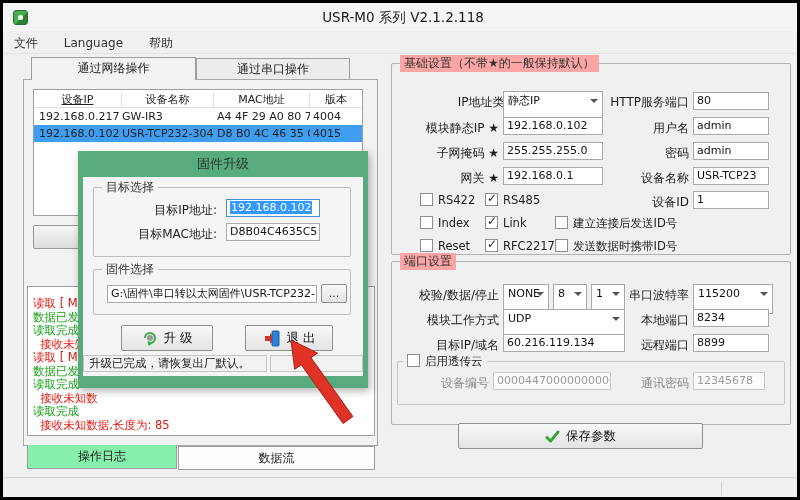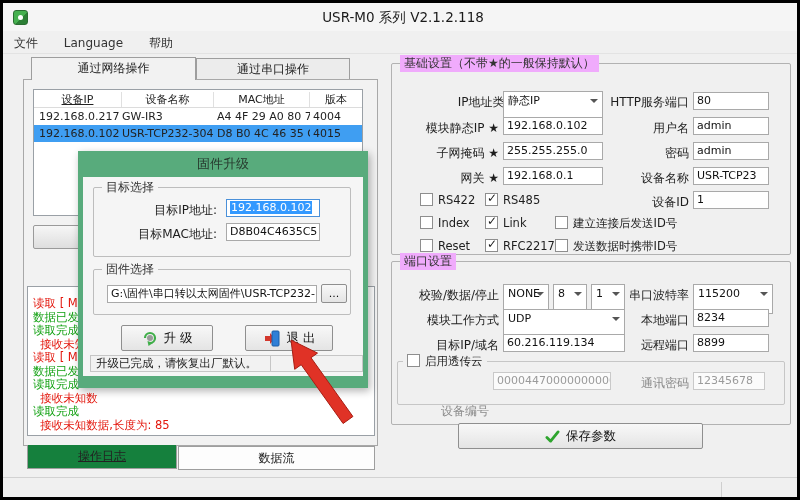--- a/index.html
+++ b/index.html
@@ -31,28 +31,28 @@
   .hidden-btn { position:absolute; left:30px; top:222px; width:130px; height:24px; border:1px solid #9a9a9a;
                 background:linear-gradient(#f6f6f6,#dedede); border-radius:2px; z-index:2; }
 
   .log-box { position:absolute; left:24px; top:283px; width:348px; height:150px; background:#fff; border:1px solid #9aa0a6;
              z-index:2; overflow:hidden; padding:10px 4px 0 5px; }
   .logline { font-size:11.5px; line-height:13.5px; white-space:pre; }
   .logline.green { color:#12a112; }
   .logline.red { color:#e3170d; }
 
   .btab { position:absolute; top:443px; height:24px; border:1px solid #9e9e9e; background:#fdfdfd; text-align:center; line-height:22px; font-size:12px; z-index:2; }
-  .btab.active { background:#15803d; border-top:none;text-decoration:underline; }
+  .btab.active { background:#86efac; border-top:none; }
 
   .statusbar { position:absolute; left:0; top:474px; width:800px; height:26px; background:#f0f0f0; border-top:1px solid #d2d2d2; }
   .statusbar .sep { position:absolute; left:718px; top:4px; width:1px; height:18px; background:#cfcfcf; }
 
   
   .groupbox { position:absolute; border:1px solid #b2b2b2; border-radius:2px; }
-  .legend { position:absolute; top:-9px; left:8px; background:#f0abfc; padding:0 4px; font-size:12px; color:#333; white-space:nowrap; }
+  .legend { position:absolute; top:-9px; left:8px; background:#fca5a5; padding:0 4px; font-size:12px; color:#333; white-space:nowrap; }
   .lbl { position:absolute; font-size:12px; color:#1d1d1d; white-space:nowrap; }
   .rt { text-align:right; }
   .field { position:absolute; background:#fff; border:1px solid #a9a9a9; font-size:11px; line-height:14px; padding:1px 3px;
            white-space:nowrap; overflow:hidden; color:#111; }
   .field.disabled { color:#9a9a9a; background:#fbfbfb; border-color:#c9c9c9; }
   .select { position:absolute; background:#fff; border:1px solid #a9a9a9; font-size:11px; line-height:16px; padding:1px 14px 11px 4px;
             white-space:nowrap; overflow:hidden; color:#111; }
   .select::after { content:""; position:absolute; right:4px; top:7px; border:4px solid transparent; border-top-color:#555; }
   .cbwrap { position:absolute; font-size:11.5px; color:#1d1d1d; white-space:nowrap; }
   .cb { display:inline-block; width:13px; height:13px; border:1px solid #8e8e8e; background:#fff; vertical-align:-2px; margin-right:5px; position:relative; }
@@ -180,21 +180,21 @@
   <div class="lbl rt" style="left:560px; top:309px; width:126px;">本地端口</div>
   <div class="field" style="left:690px; top:306px; width:76px;">8234</div>
 
   <div class="lbl rt" style="left:388px; top:334px; width:108px;">目标IP/域名</div>
   <div class="field" style="left:500px; top:331px; width:122px;">60.216.119.134</div>
   <div class="lbl rt" style="left:560px; top:334px; width:126px;">远程端口</div>
   <div class="field" style="left:690px; top:331px; width:76px;">8899</div>
 
   <div class="groupbox" style="left:394px; top:358px; width:388px; height:44px; border-color:#c6c6c6;"></div>
   <div class="cbwrap" style="left:400px; top:351px; background:#f0f0f0; padding:0 4px; z-index:2;"><span class="cb"></span><span>启用透传云</span></div>
-  <div class="lbl rt" style="left:400px; top:372px; width:86px; color:#8a8a8a;margin-top:28px;">设备编号</div>
+  <div class="lbl rt" style="left:400px; top:372px; width:86px; color:#8a8a8a;">设备编号</div>
   <div class="field disabled" style="left:490px; top:369px; width:118px;">00004470000000000001</div>
   <div class="lbl rt" style="left:600px; top:372px; width:86px; color:#8a8a8a;">通讯密码</div>
   <div class="field disabled" style="left:690px; top:369px; width:72px;">12345678</div>
 
   <div class="btn" style="left:455px; top:420px; width:245px; height:26px;">
     <svg width="15" height="13" viewBox="0 0 16 14">
         <path d="M2,8 L6,12 L14,2" stroke="#2ea52e" stroke-width="3" fill="none" stroke-linecap="round" stroke-linejoin="round"></path>
       </svg>
     <span>保存参数</span>
   </div>
@@ -230,21 +230,21 @@
         <span>升 级</span>
       </div>
       <div class="btn" style="left:162px; top:148px; width:88px; height:26px;">
         <svg width="18" height="17" viewBox="0 0 18 17">
           <polygon points="2,6 7,6 7,3 12,8.5 7,14 7,11 2,11" fill="#d3372c"></polygon>
           <rect x="9" y="1" width="7" height="15" rx="1" fill="#2f7fd6" stroke="#1b5fa8"></rect>
         </svg>
         <span>退 出</span>
       </div>
 
-      <div class="dlg-status" style="left:0; width:184px;margin-left:7px;">升级已完成，请恢复出厂默认。</div>
+      <div class="dlg-status" style="left:0; width:184px;">升级已完成，请恢复出厂默认。</div>
       <div class="dlg-status" style="left:187px; width:93px;"></div>
     </div>
   </div>
 
   <svg class="red-arrow" width="90" height="100" viewBox="0 0 90 100">
     <polygon points="18,12 44.5,25.1 38,29.7 79.9,88.5 70.1,95.5 28.2,36.7 21.7,41.3" fill="#e03226" stroke="#a81d12" stroke-width="1"></polygon>
   </svg>
 
 </div>
 

